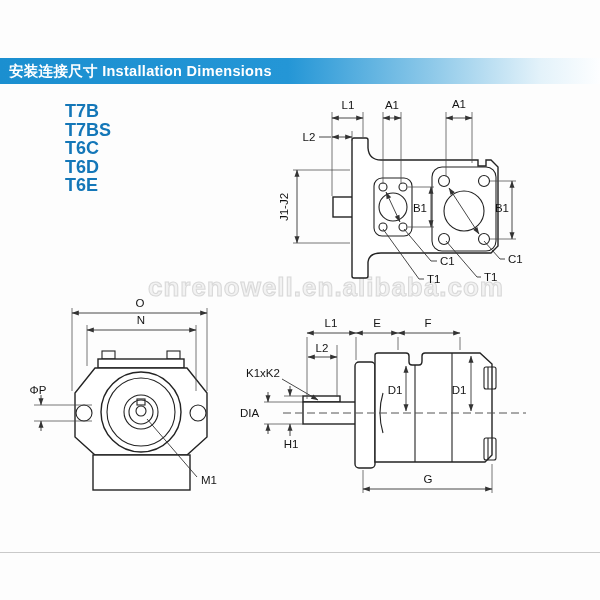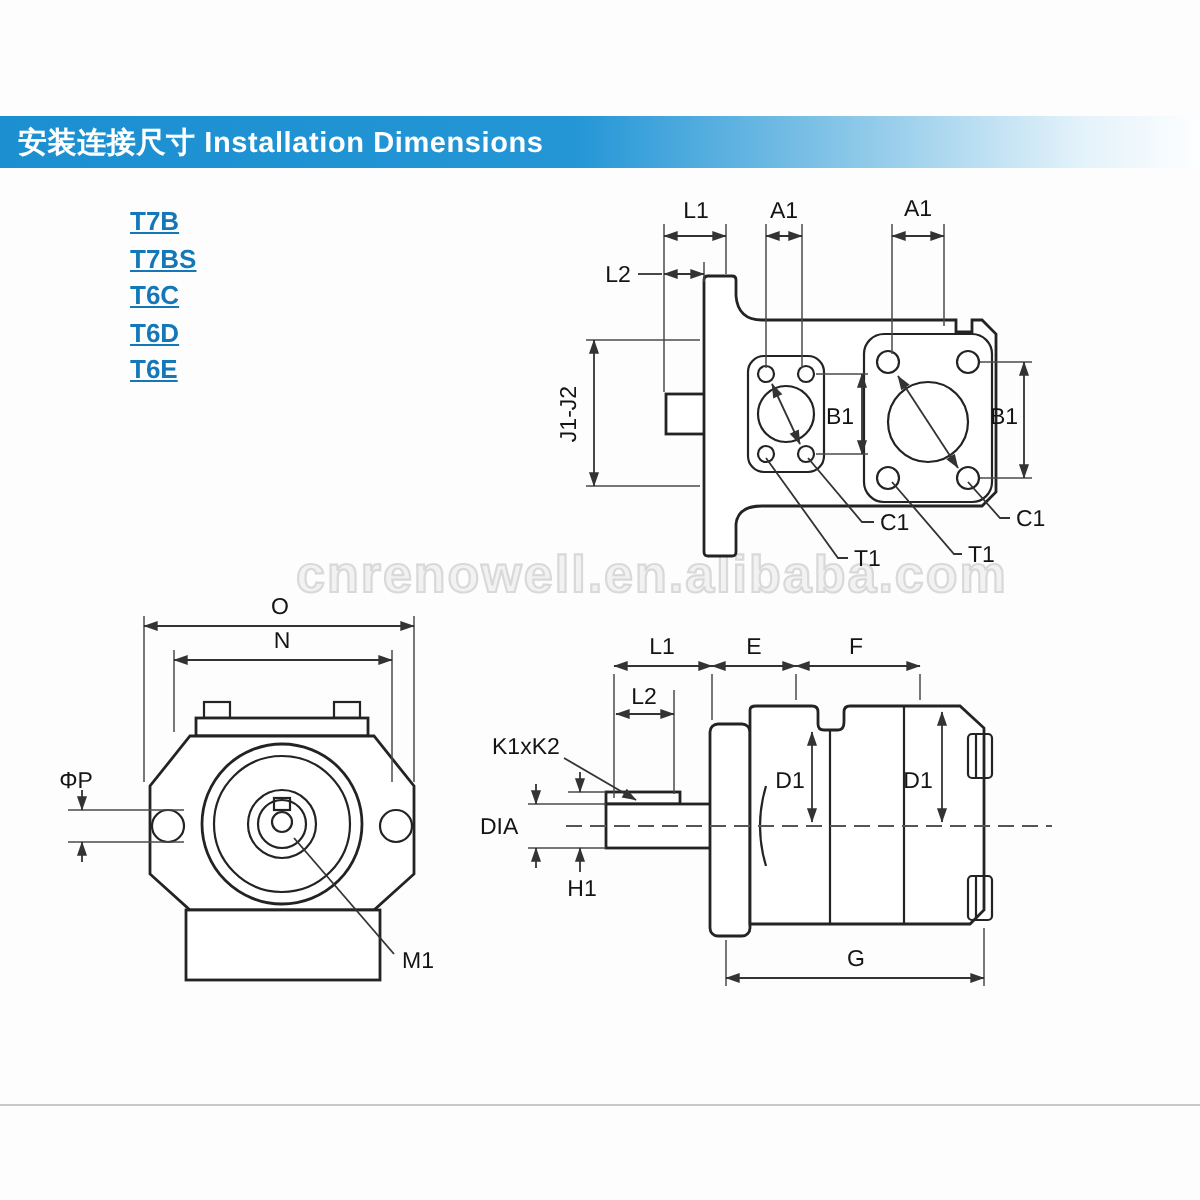--- a/index.html
+++ b/index.html
@@ -3,21 +3,21 @@
 <meta charset="utf-8">
 <style>
   html,body{margin:0;padding:0;}
   body{width:600px;height:600px;background:#fdfdfd;position:relative;overflow:hidden;
        font-family:"Liberation Sans",sans-serif;}
   .header-bar{position:absolute;left:0;top:42px;width:600px;height:26px;
     background:linear-gradient(to right,#1b8fd0 0%,#2496d6 48%,#8ec9e9 72%,#e3f2fa 90%,#fdfeff 100%);
     display:flex;align-items:center;margin-top:16px;}
   .header-title{color:#ffffff;font-size:14.5px;font-weight:bold;padding-left:9px;letter-spacing:.3px;}
   .model-list{position:absolute;left:65px;top:102px;}
-  .model-item{color:#1477b8;font-size:13px;font-weight:bold;line-height:18.5px;text-decoration:underline;}
+  .model-item{color:#1477b8;font-size:18px;font-weight:bold;line-height:18.5px;}
   .watermark{position:absolute;left:108px;top:272px;width:400px;font-size:26px;font-weight:bold;
     letter-spacing:1px;color:#f2f2f2;-webkit-text-stroke:1.1px #d9d9d9;white-space:nowrap;margin-left:40px;}
   .bottom-rule{position:absolute;left:0;top:552px;width:600px;height:1px;background:#c9c9c9;}
   svg.drawing{position:absolute;left:0;top:0;}
   .body{stroke:#232323;stroke-width:1.4;fill:#ffffff;}
   .body2{stroke:#232323;stroke-width:1.1;fill:none;}
   .dim{stroke:#333333;stroke-width:0.9;fill:none;}
   .ext{stroke:#4a4a4a;stroke-width:0.75;fill:none;}
   .lead{stroke:#333333;stroke-width:0.9;fill:none;}
   .cl{stroke:#555555;stroke-width:1;stroke-dasharray:8 4;fill:none;}

